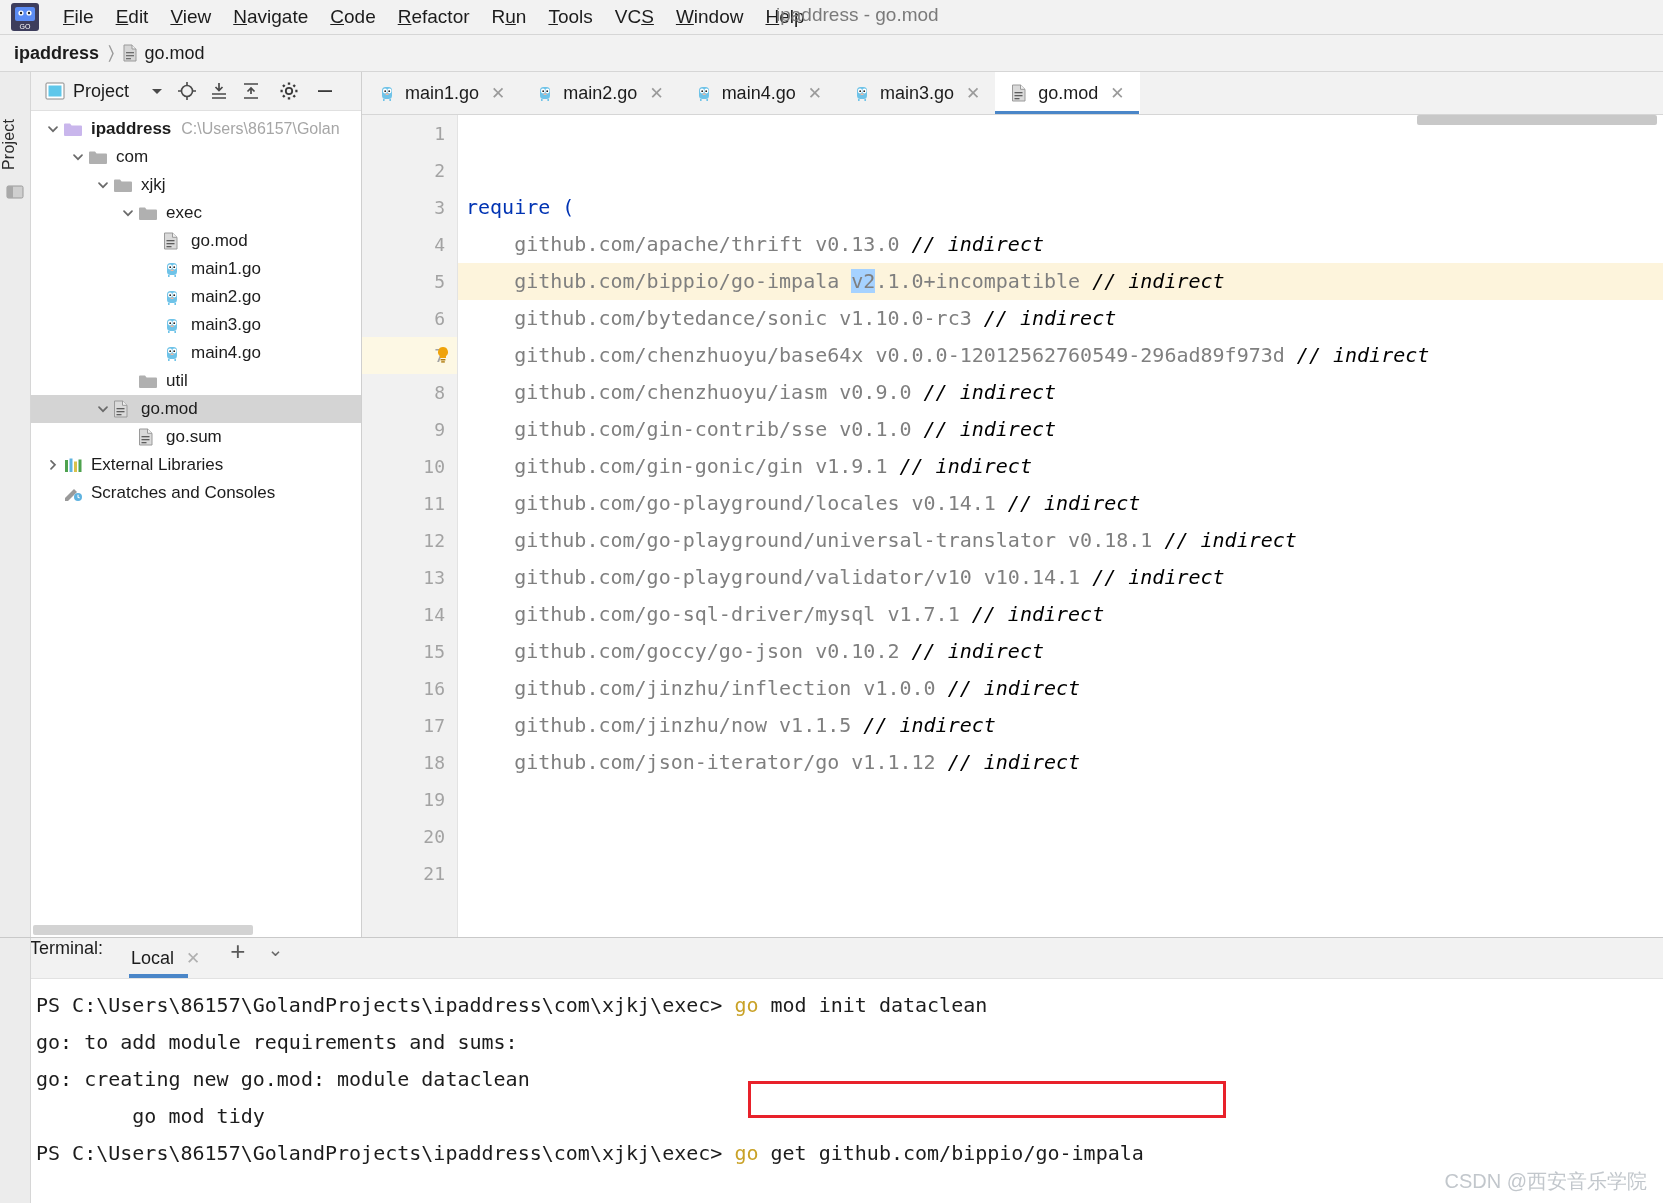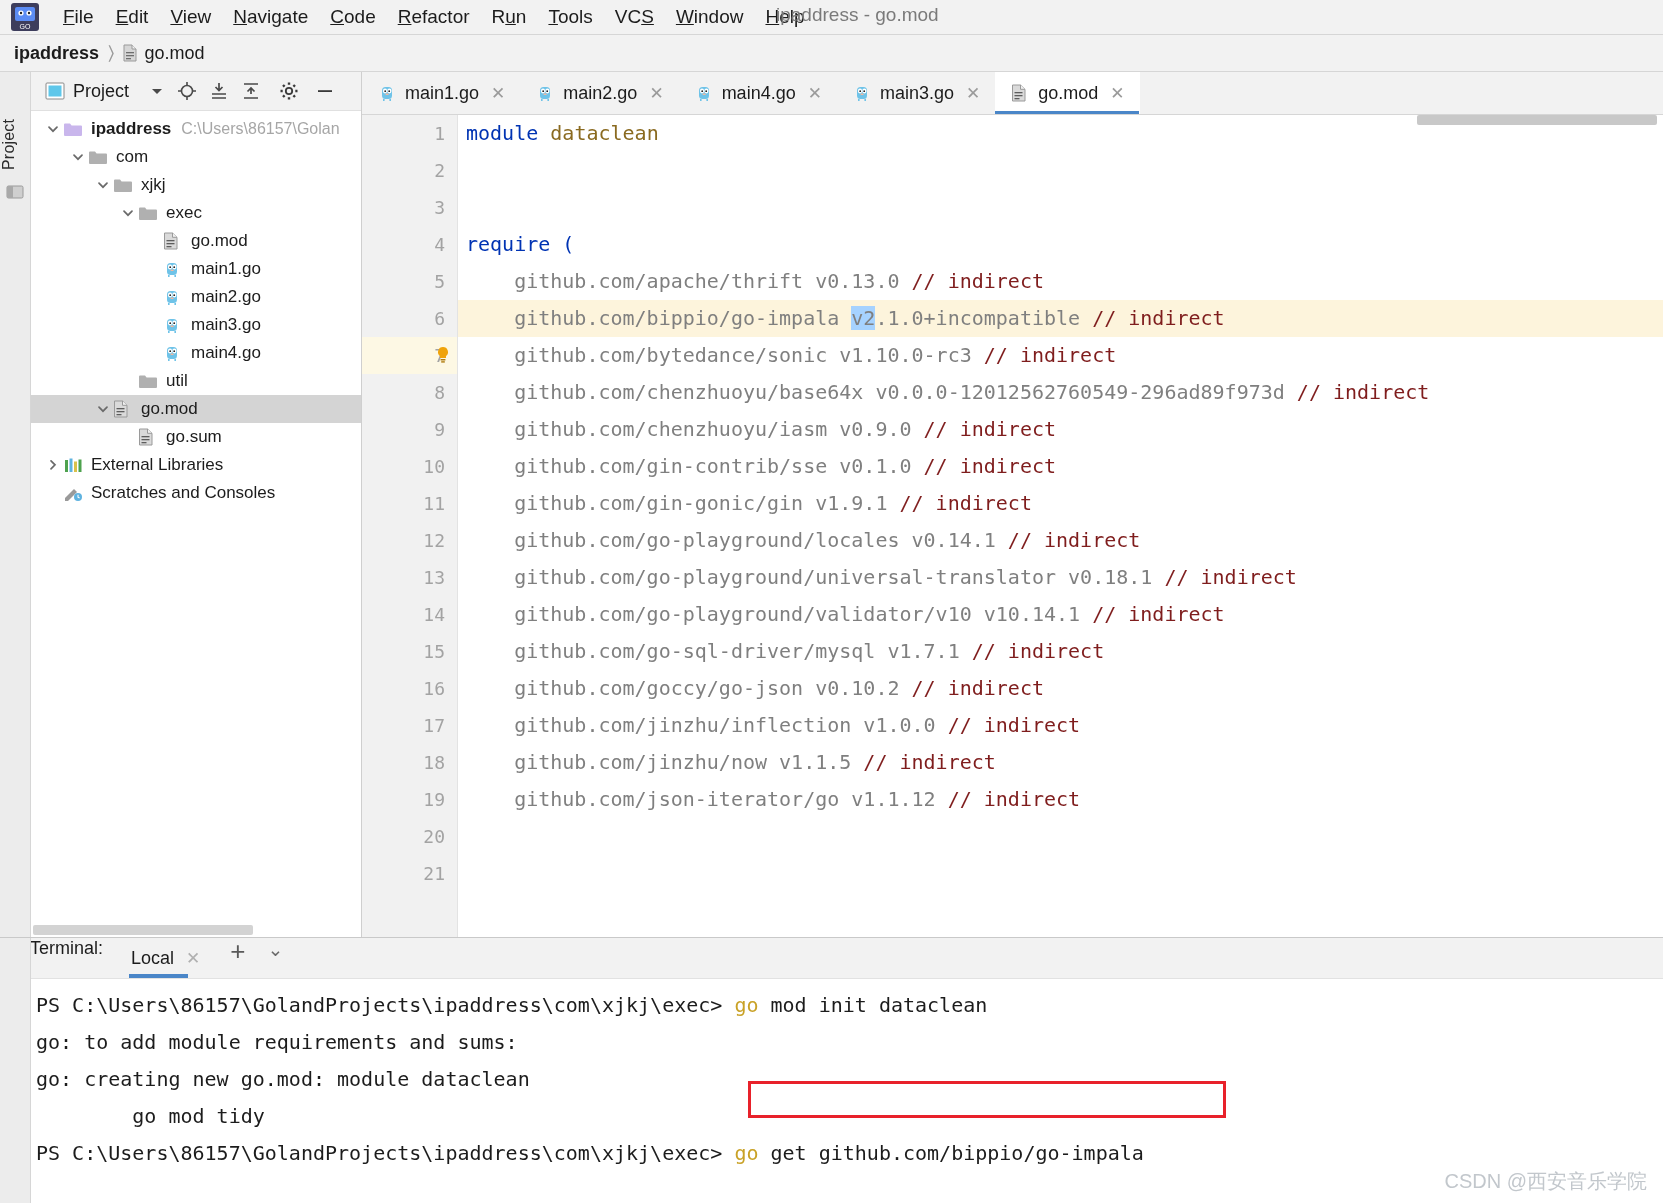--- a/index.html
+++ b/index.html
@@ -176,21 +176,21 @@
     height: 37px; line-height: 37px;
     white-space: pre;
     padding-left: 8px;
     color: #7f7f7f;
   }
   .cline.hl { background: #fdf4dc; }
   .kw { color: #0033b3; }
   .ident { color: #8a6a20; }
   .num { color: #1750eb; }
   .sel { background: #a6d2ff; color:#7f7f7f; }
-  .cm { color: #7f1d1d; }
+  .cm { color: #000000; font-style: italic; }
   .pathtxt { color:#7f7f7f; }
   .editor-scroll-top {
     position:absolute; right:6px; top:0; height:10px; width:240px; background:#c8c8c8; border-radius:2px;
   }
 
   
   .terminal {
     flex: 0 0 265px;
     background: #ffffff;
     border-top: 1px solid #c9c9c9;
@@ -652,21 +652,20 @@
             <div class="gnum">19</div>
             <div class="gnum">20</div>
             <div class="gnum">21</div>
             <div class="bulb" style="top: 231px;"><svg width="14" height="18" viewBox="0 0 14 18">
                 <path d="M7 1a5 5 0 00-3 9v2h6v-2a5 5 0 00-3-9z" fill="#f0a30a"></path>
                 <rect x="4.6" y="13" width="4.8" height="1.5" fill="#b07c10"></rect>
                 <rect x="5.2" y="15.2" width="3.6" height="1.4" fill="#b07c10"></rect>
               </svg></div>
           </div>
         <div class="codelines" id="codelines">
-            <div class="cline"><span class="kw">module</span><span class="pathtxt"> </span><span class="ident">dataclean</span></div>
             <div class="cline"> </div>
             <div class="cline"> </div>
             <div class="cline"><span class="kw">require</span><span class="pathtxt"> </span><span class="kw">(</span></div>
             <div class="cline"><span class="pathtxt">    github.com/apache/thrift v0.13.0 </span><span class="cm">// indirect</span></div>
             <div class="cline hl"><span class="pathtxt">    github.com/bippio/go-impala </span><span class="sel">v2</span><span class="pathtxt">.1.0+incompatible </span><span class="cm">// indirect</span></div>
             <div class="cline"><span class="pathtxt">    github.com/bytedance/sonic v1.10.0-rc3 </span><span class="cm">// indirect</span></div>
             <div class="cline"><span class="pathtxt">    github.com/chenzhuoyu/base64x v0.0.0-12012562760549-296ad89f973d </span><span class="cm">// indirect</span></div>
             <div class="cline"><span class="pathtxt">    github.com/chenzhuoyu/iasm v0.9.0 </span><span class="cm">// indirect</span></div>
             <div class="cline"><span class="pathtxt">    github.com/gin-contrib/sse v0.1.0 </span><span class="cm">// indirect</span></div>
             <div class="cline"><span class="pathtxt">    github.com/gin-gonic/gin v1.9.1 </span><span class="cm">// indirect</span></div>

